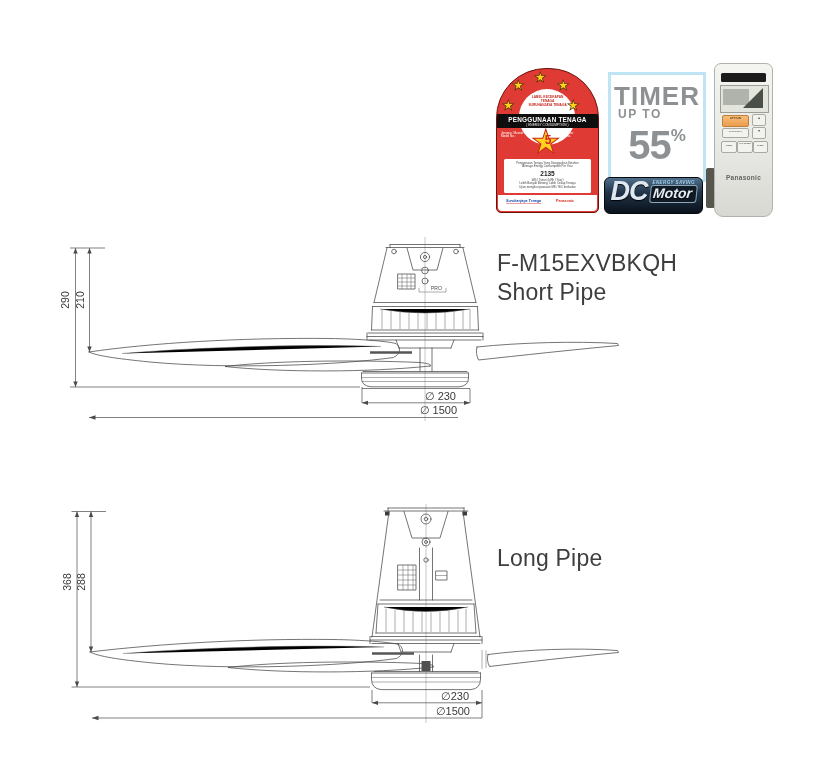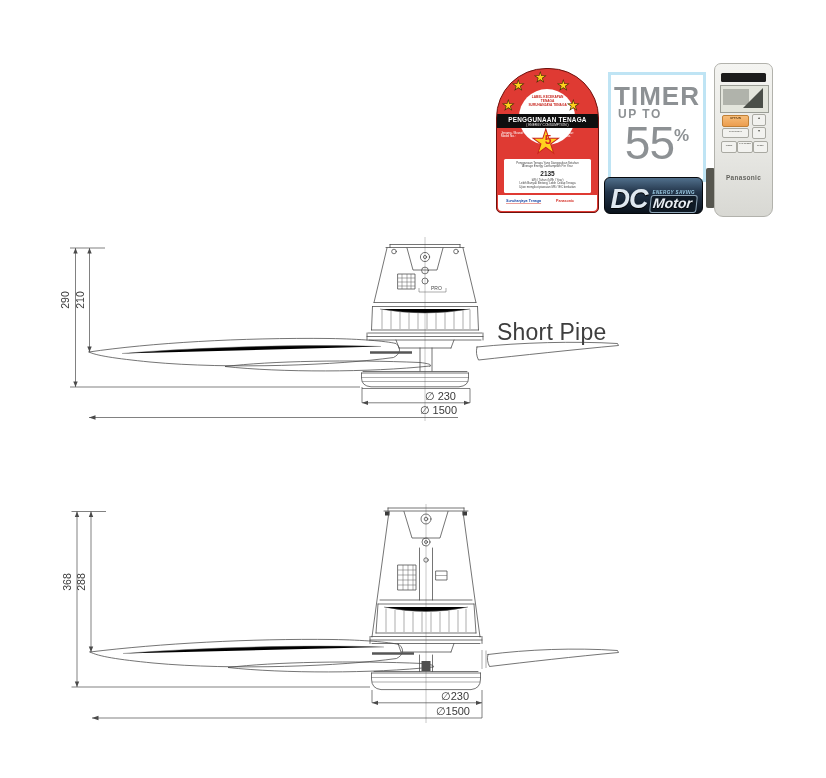--- a/index.html
+++ b/index.html
@@ -44,28 +44,28 @@
   #el-bottom{position:absolute;left:1px;top:126px;width:99px;height:16px;background:#fff;border-radius:0 0 4px 4px;}
   .el-footer-left{color:#1c49a8;font-weight:bold;font-style:italic;font-size:8px;border-bottom:1.5px solid #d42a21;}
   .el-footer-right{color:#d42a21;font-weight:bold;font-size:8px;}
 
   
   #save-badge{left:608px;top:72px;width:92px;height:104px;background:#fff;
     border:3px solid #bfe4f4;color:#8d9194;text-align:center;}
   #save-word{font-size:26px;font-weight:bold;letter-spacing:1px;line-height:26px;margin-top:8px;}
   #save-upto{font-size:12px;font-weight:bold;letter-spacing:1.5px;text-align:left;padding-left:7px;line-height:10px;}
   #save-55-row{line-height:38px;margin-top:-2px;}
-  #save-55{font-size:46px;font-weight:normal;letter-spacing:-1px;}
+  #save-55{font-size:40px;font-weight:bold;letter-spacing:-1px;}
   #save-pct{font-size:17px;font-weight:bold;vertical-align:18px;}
   #save-elec{font-size:9.5px;font-weight:bold;letter-spacing:.6px;margin-top:2px;}
 
   
   #dc-badge{left:604px;top:177px;width:97px;height:35px;border-radius:6px;
     background:linear-gradient(180deg,#51708c 0%,#23354a 40%,#0a121c 100%);
-    border:1px solid #05080c;display:flex;align-items:flex-end;justify-content:center;}
+    border:1px solid #05080c;display:flex;align-items:flex-start;justify-content:center;}
   #dc-dc{font-size:27px;font-weight:bold;font-style:italic;color:#dfe8f0;line-height:27px;
     text-shadow:0 1px 1px #000;letter-spacing:-1px;}
   #dc-right{display:flex;flex-direction:column;align-items:flex-start;margin-left:2px;margin-top:2px;}
   #dc-tag{font-size:4.5px;color:#9fd0e8;font-weight:bold;font-style:italic;letter-spacing:.4px;margin-left:3px;}
   #dc-motor{font-size:14px;font-weight:bold;font-style:italic;color:#e7edf3;background:#0f1a25;
     border:1.5px solid #8fa6b8;border-radius:3px;padding:0 4px 1px 2px;transform:skewX(-6deg);
     text-shadow:0 1px 1px #000;line-height:15px;}
 
   
   #remote-shadow{left:706px;top:168px;width:9px;height:40px;background:#56564f;border-radius:2px;}
@@ -204,21 +204,23 @@
         <path class="dim" d="M92 718 H482"></path>
         <path class="arr" d="M92 718 l6.5 -2.2 v4.4 z"></path>
         <text class="dimtxt" x="70.5" y="582" text-anchor="middle" transform="rotate(-90 70.5 582)">368</text>
         <text class="dimtxt" x="85" y="582" text-anchor="middle" transform="rotate(-90 85 582)">288</text>
         <text class="diatxt" x="469" y="699.5" text-anchor="end">∅230</text>
         <text class="diatxt" x="470" y="714.5" text-anchor="end">∅1500</text>
       </g>
     </g>
   </svg>
 
-  <div class="abs model-line nowrap" style="left:497px;top:279px;margin-top:40px;">Short Pipe</div>
+  <div class="abs model-line nowrap" style="left:497px;top:250px;">F-M15EXVBKQH</div>
+  <div class="abs model-line nowrap" style="left:497px;top:279px;">Short Pipe</div>
+  <div class="abs model-line nowrap" style="left:497px;top:545px;">Long Pipe</div>
 
   <div id="energy-label" class="abs">
     <div id="el-circle"></div>
     <span class="star" style="left:5px;top:29px;">★</span>
     <span class="star" style="left:15px;top:9px;">★</span>
     <span class="star" style="left:37px;top:1px;">★</span>
     <span class="star" style="left:60px;top:9px;">★</span>
     <span class="star" style="left:70px;top:29px;">★</span>
     <div class="sc el-arc-text" style="left:13px;top:26px;width:188px;transform:scale(.4);">
       <div>LABEL KECEKAPAN</div>

